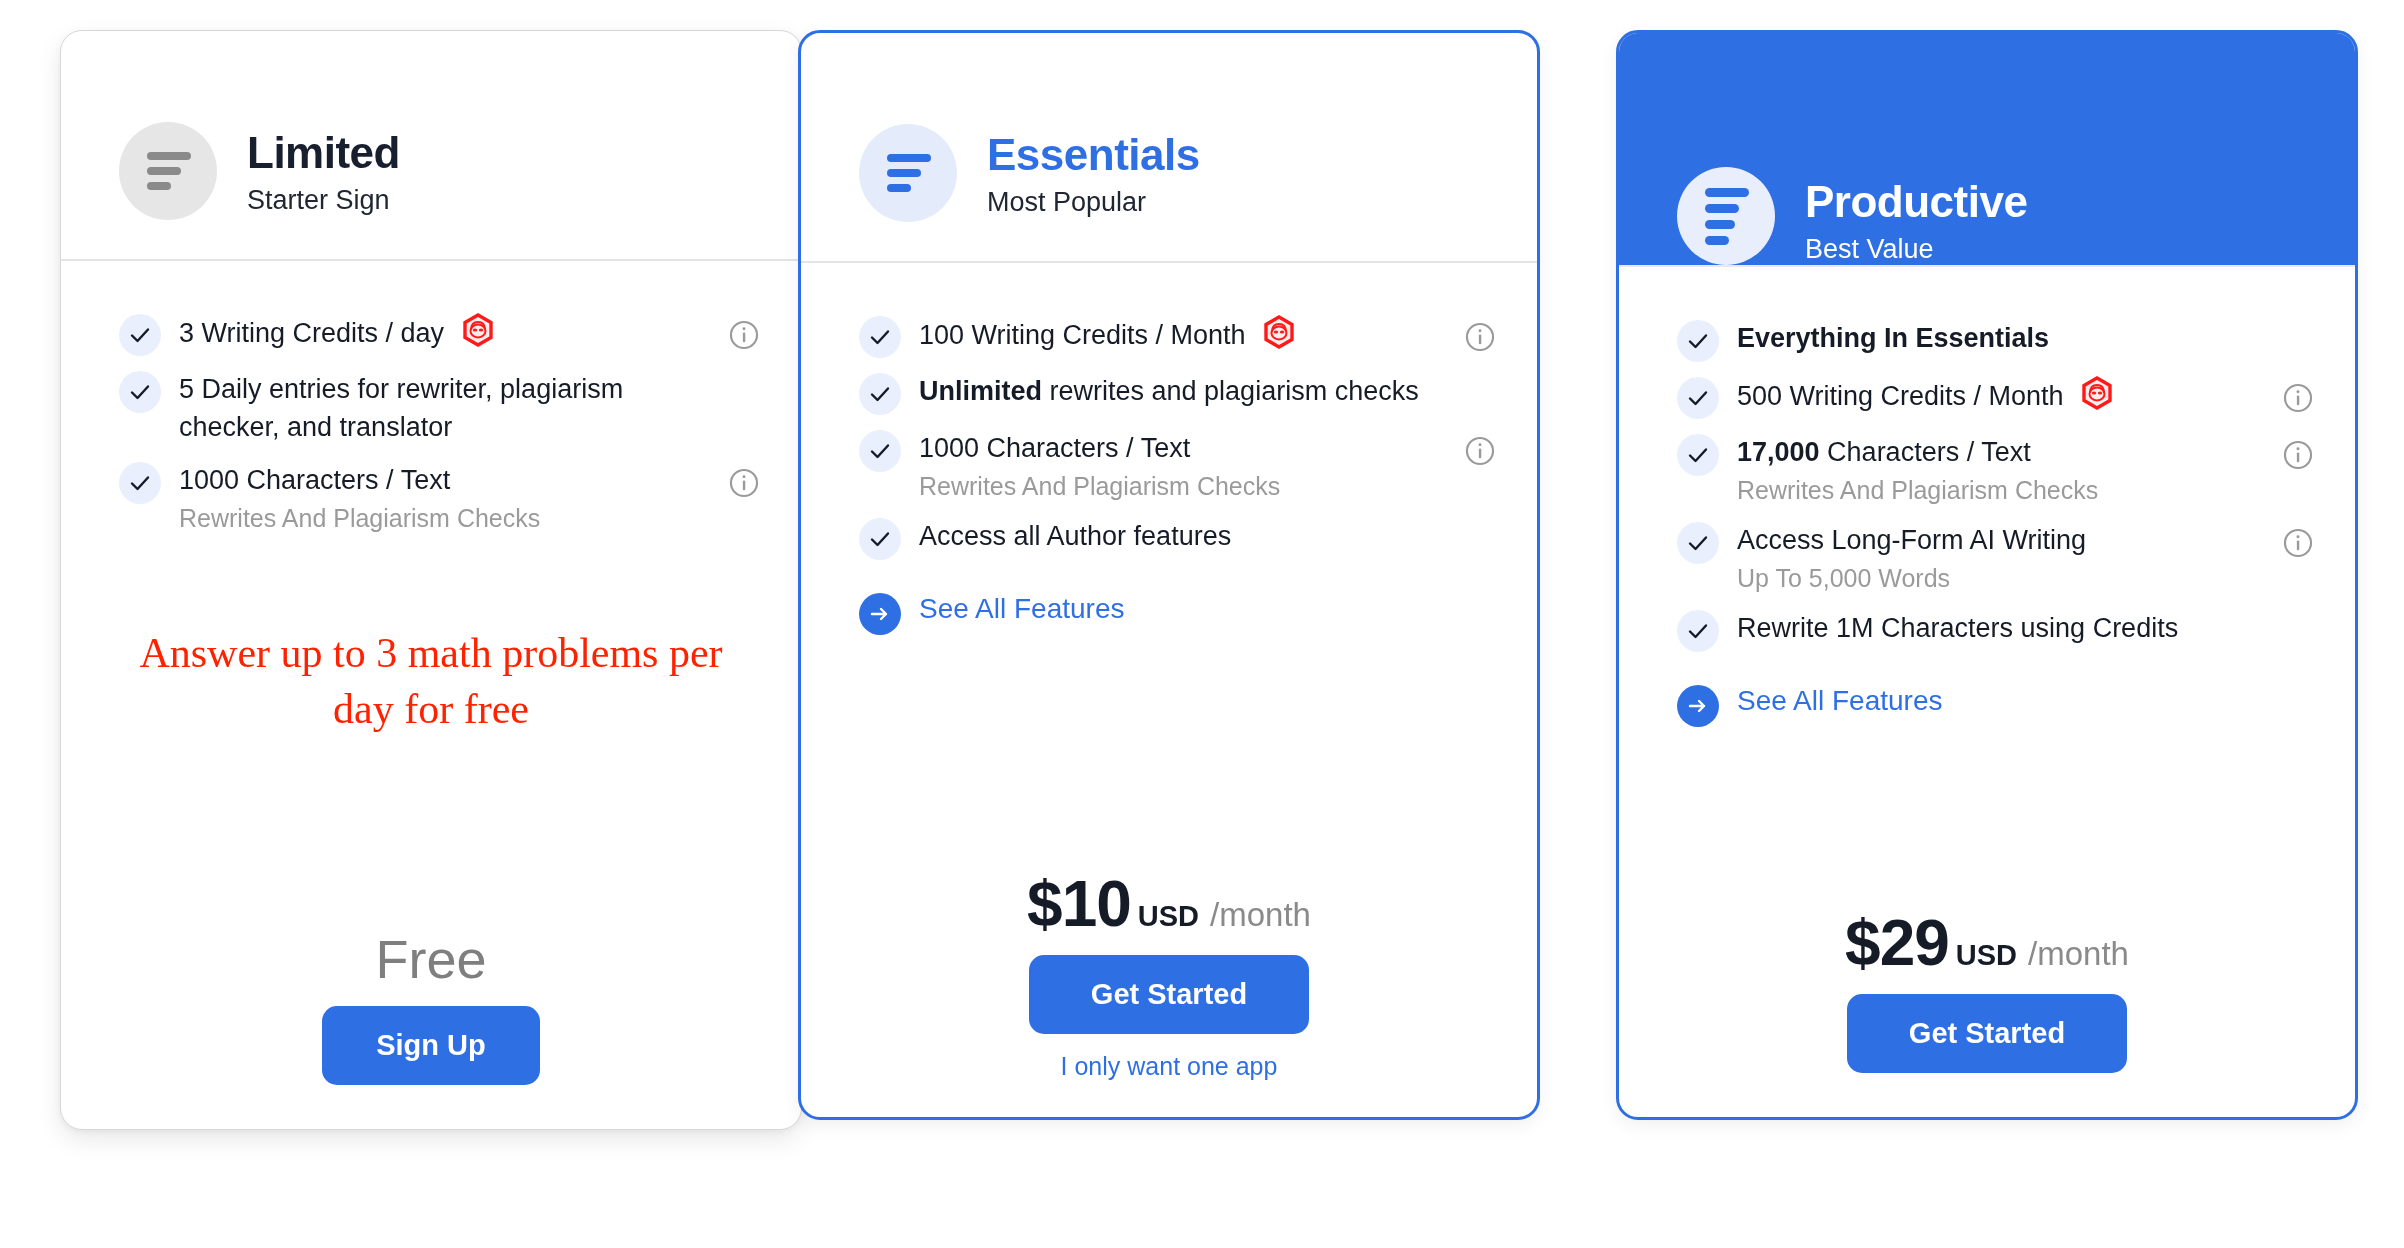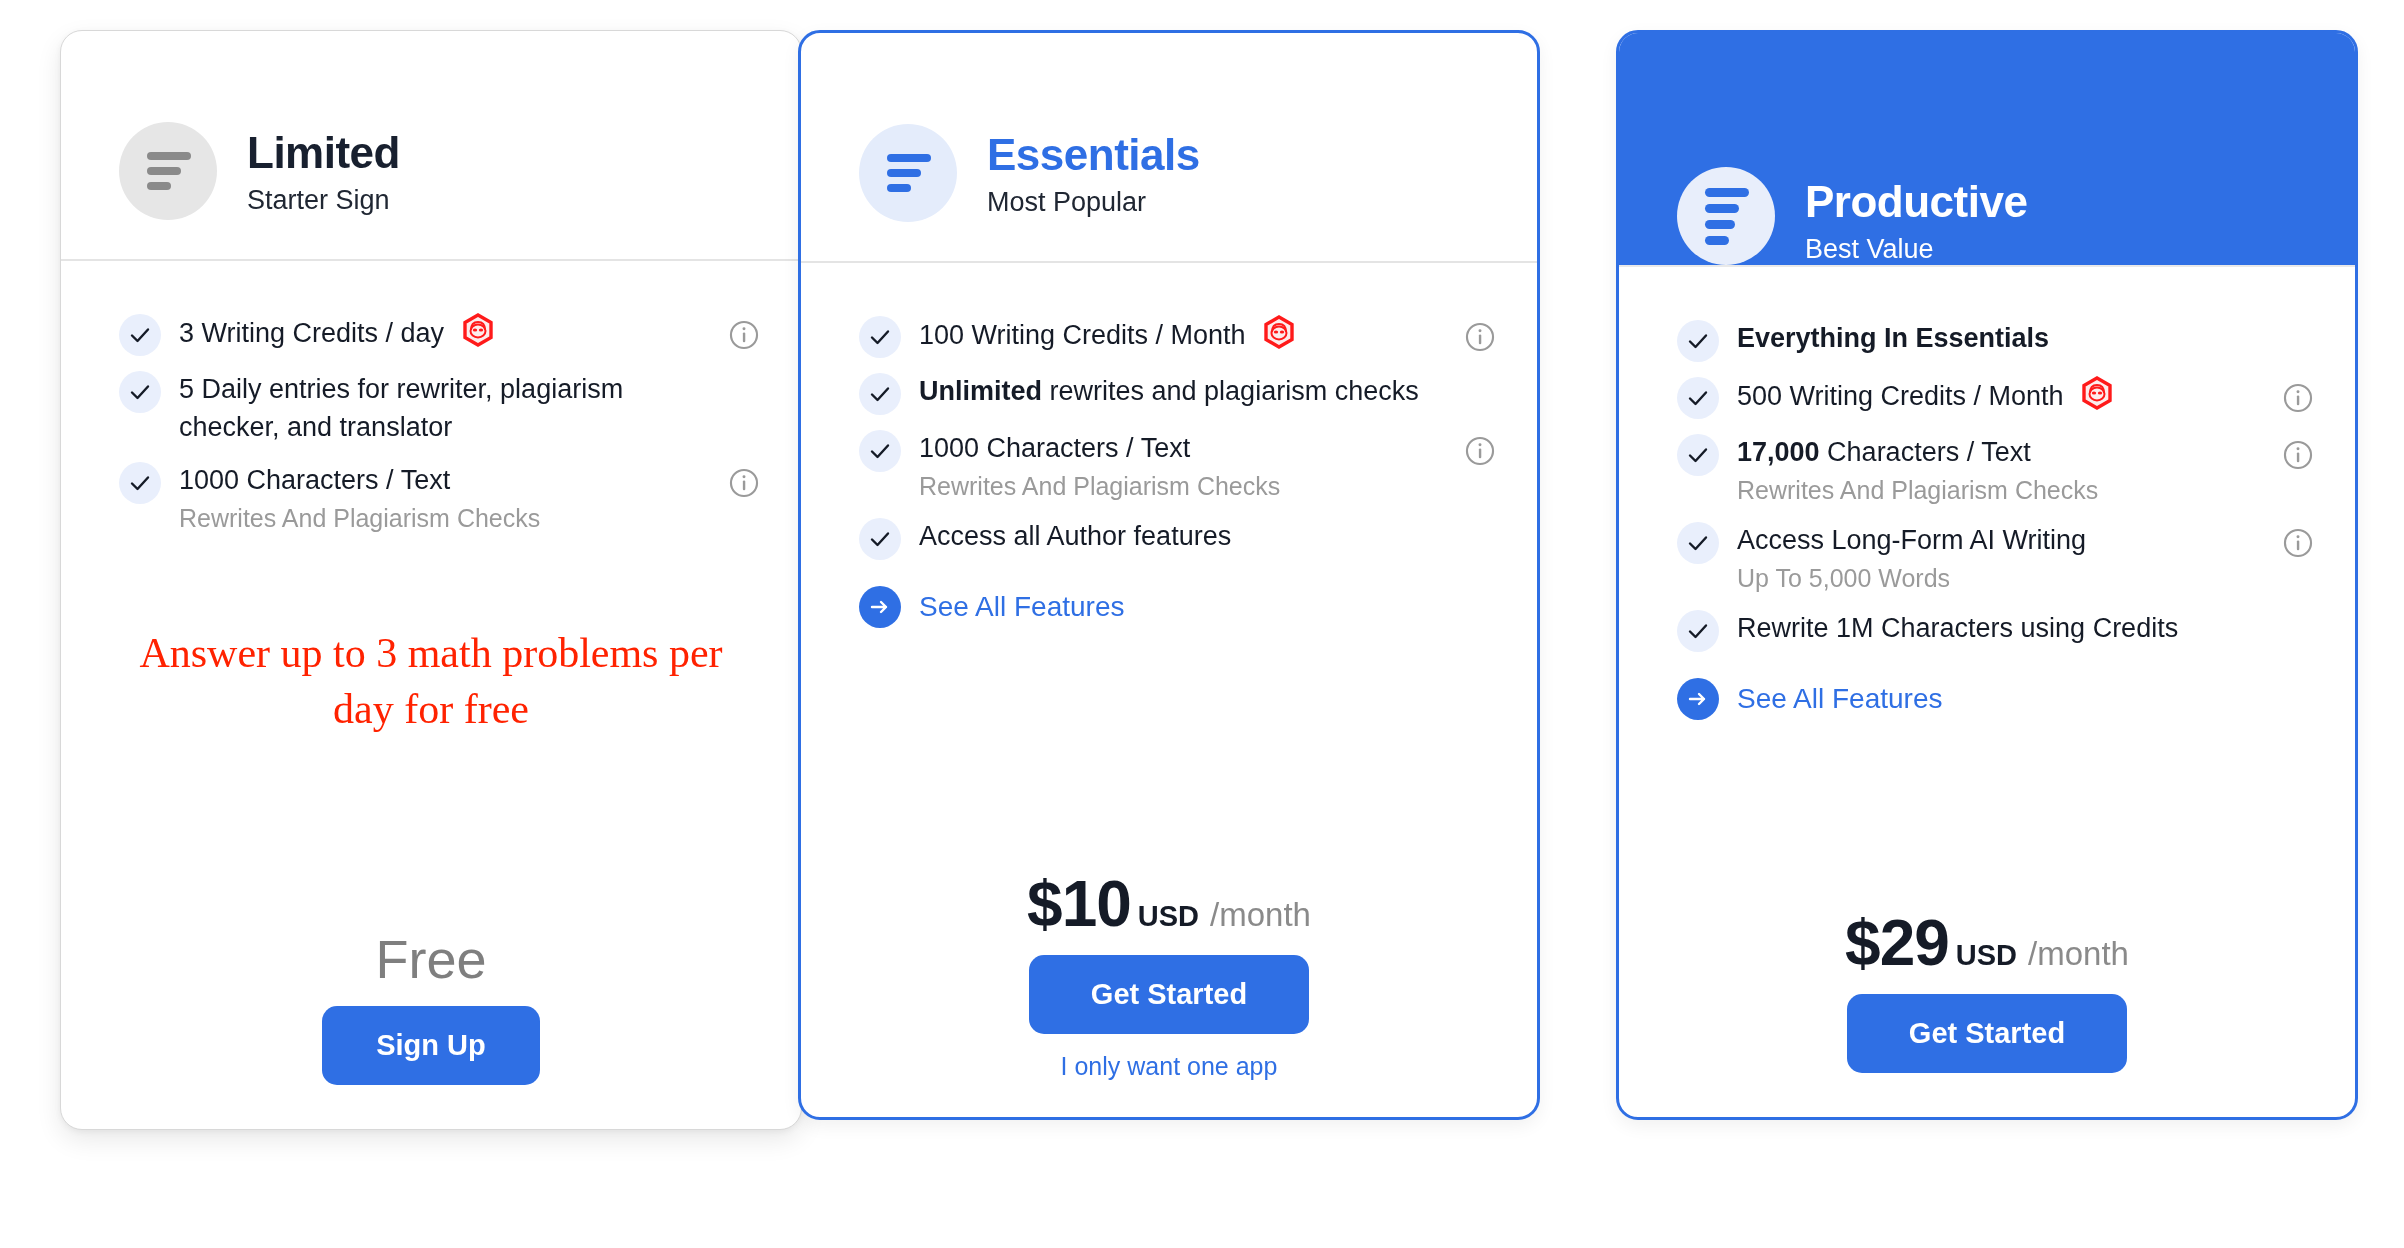--- a/index.html
+++ b/index.html
@@ -156,22 +156,22 @@
   .info {
     flex: 0 0 34px;
     width: 34px; height: 34px;
     margin-top: 5px;
     margin-left: 6px;
   }
   .info-spacer { flex: 0 0 34px; width: 34px; margin-left: 6px; }
 
   .see-all {
     display: flex;
-    align-items: center;
-    margin-top: 26px;
+    align-items: flex-start;
+    margin-top: 33px;
   }
   .see-all-icon {
     flex: 0 0 42px;
     width: 42px; height: 42px;
     border-radius: 50%;
     background: #2f6fe4;
     display: flex;
     align-items: center;
     justify-content: center;
     margin-right: 18px;

